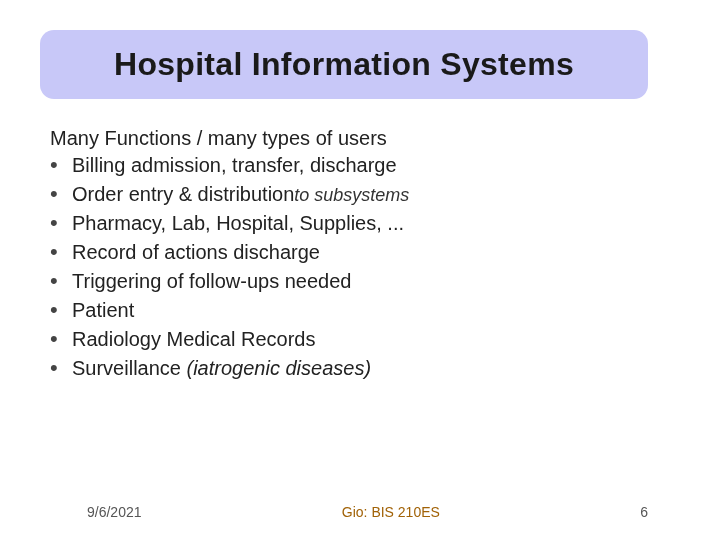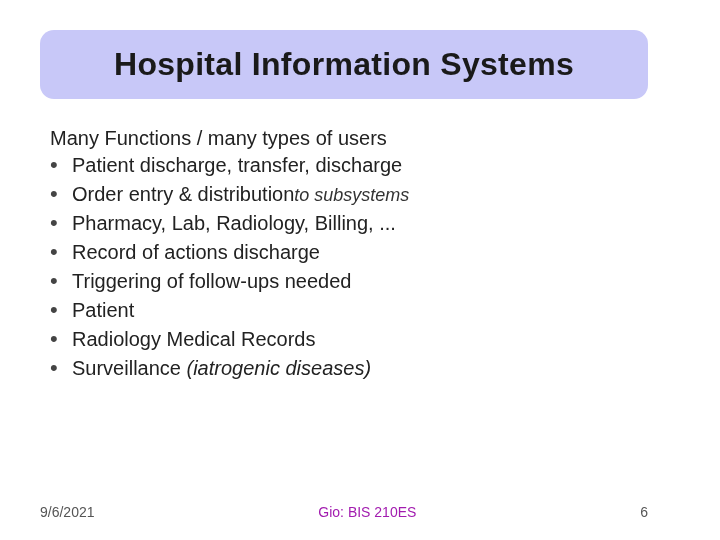--- a/index.html
+++ b/index.html
@@ -93,25 +93,26 @@
       display: flex;
       justify-content: space-between;
       align-items: center;
       padding-top: 8px;
       border-top: none;
     }
 
     .footer-left {
       font-size: 14px;
       color: #555;
+      margin-left: 47px;
     }
 
     .footer-center {
       font-size: 14px;
-      color: #a21caf;
+      color: #a16207;
     }
 
     .footer-right {
       font-size: 14px;
       color: #555;
     }
   </style>
 </head>
 <body>
 
@@ -119,29 +120,29 @@
   <div class="title-box">
     <span class="title-text">Hospital Information Systems</span>
   </div>
 
   <div class="content-area">
     <div class="intro-line">Many Functions / many types of users</div>
 
     <ul class="bullet-list">
     <li>
           <span class="bullet-dot">•</span>
-          <span class="bullet-text">Patient discharge, transfer, discharge</span>
+          <span class="bullet-text">Billing admission, transfer, discharge</span>
         </li>
         <li>
           <span class="bullet-dot">•</span>
           <span class="bullet-text">Order entry &amp; distribution<span class="subsystems-note">to subsystems</span></span>
         </li>
         <li>
           <span class="bullet-dot">•</span>
-          <span class="bullet-text">Pharmacy, Lab, Radiology, Billing, ...</span>
+          <span class="bullet-text">Pharmacy, Lab, Hospital, Supplies, ...</span>
         </li>
         <li>
           <span class="bullet-dot">•</span>
           <span class="bullet-text">Record of actions discharge</span>
         </li>
         <li>
           <span class="bullet-dot">•</span>
           <span class="bullet-text">Triggering of follow-ups needed</span>
         </li>
         <li>

